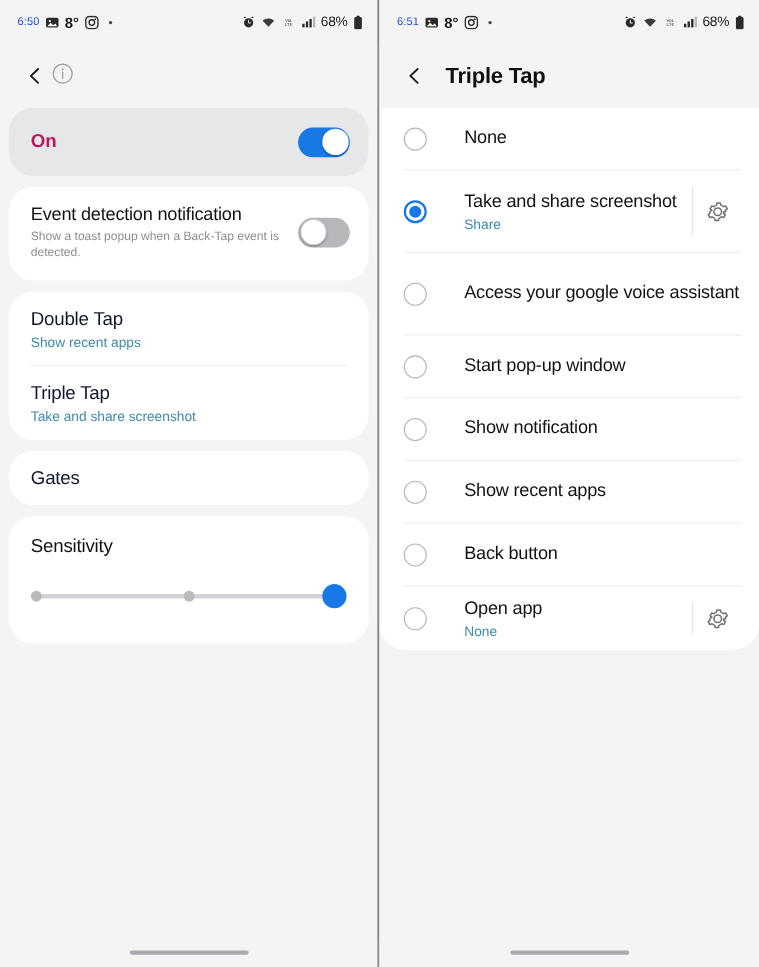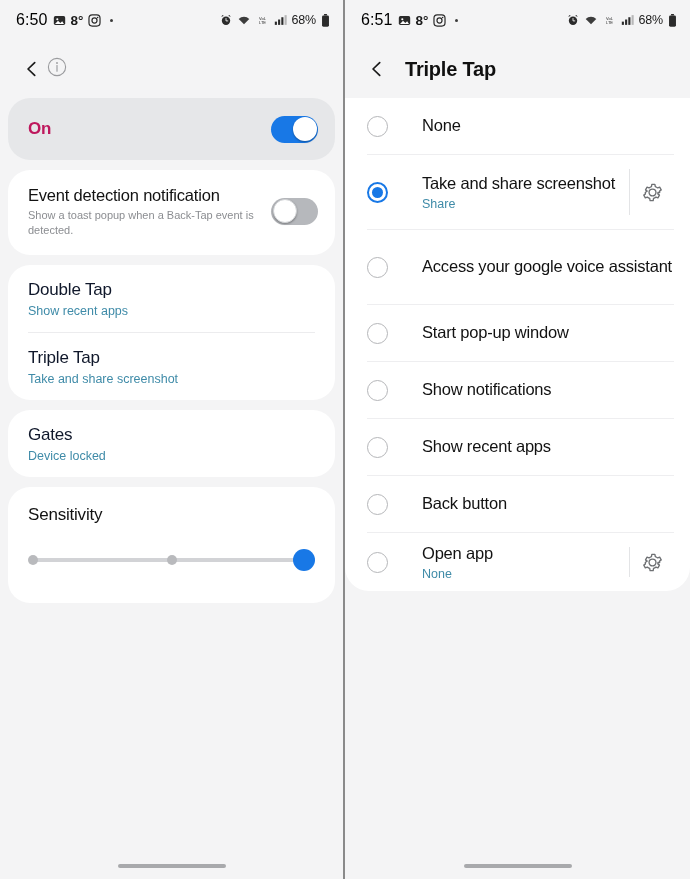--- a/index.html
+++ b/index.html
@@ -30,21 +30,21 @@
     height: 40px;
     flex: 0 0 40px;
     display: flex;
     align-items: center;
     justify-content: space-between;
     padding: 0 13px 0 16px;
     font-size: 12.5px;
     color: #1a1a1a;
   }
   .sb-left, .sb-right { display: flex; align-items: center; gap: 5px; }
-  .sb-time { font-size: 16px; letter-spacing: .1px; color:#000000; }
+  .sb-time { font-size: 10px; letter-spacing: .1px; color:#1d4ed8; }
   .sb-temp { font-weight: 700; font-size: 13.5px; }
   .sb-pct  { font-size: 12.5px; letter-spacing:-.2px; }
   .ic { display:inline-block; line-height:0; }
   .ic svg { display:block; }
   .dot-sep { width:3px; height:3px; border-radius:50%; background:#3c3c3c; margin-left:4px; }
 
   
   .appbar {
     height: 58px;
     flex: 0 0 58px;
@@ -283,21 +283,20 @@
         <div class="hr"></div>
         <div class="row-sub">
           <div class="t1">Triple Tap</div>
           <div class="t2">Take and share screenshot</div>
         </div>
       </div>
 
       <div class="card">
         <div class="row-sub">
           <div class="t1">Gates</div>
-          <div class="t2">Device locked</div>
         </div>
       </div>
 
       <div class="card sens-card">
         <div class="sens-title">Sensitivity</div>
         <div class="slider-wrap">
           <div class="track"></div>
           <div class="tick" style="left:0px"></div>
           <div class="tick" style="left:50%;margin-left:-5px"></div>
           <div class="thumb" style="right:0px"></div>
@@ -420,21 +419,21 @@
           <span class="radio"></span>
           <div class="radio-texts">
             <div class="radio-label">Start pop-up window</div>
           </div>
         </div>
         <div class="rhr"></div>
 
         <div class="radio-row">
           <span class="radio"></span>
           <div class="radio-texts">
-            <div class="radio-label">Show notifications</div>
+            <div class="radio-label">Show notification</div>
           </div>
         </div>
         <div class="rhr"></div>
 
         <div class="radio-row">
           <span class="radio"></span>
           <div class="radio-texts">
             <div class="radio-label">Show recent apps</div>
           </div>
         </div>

